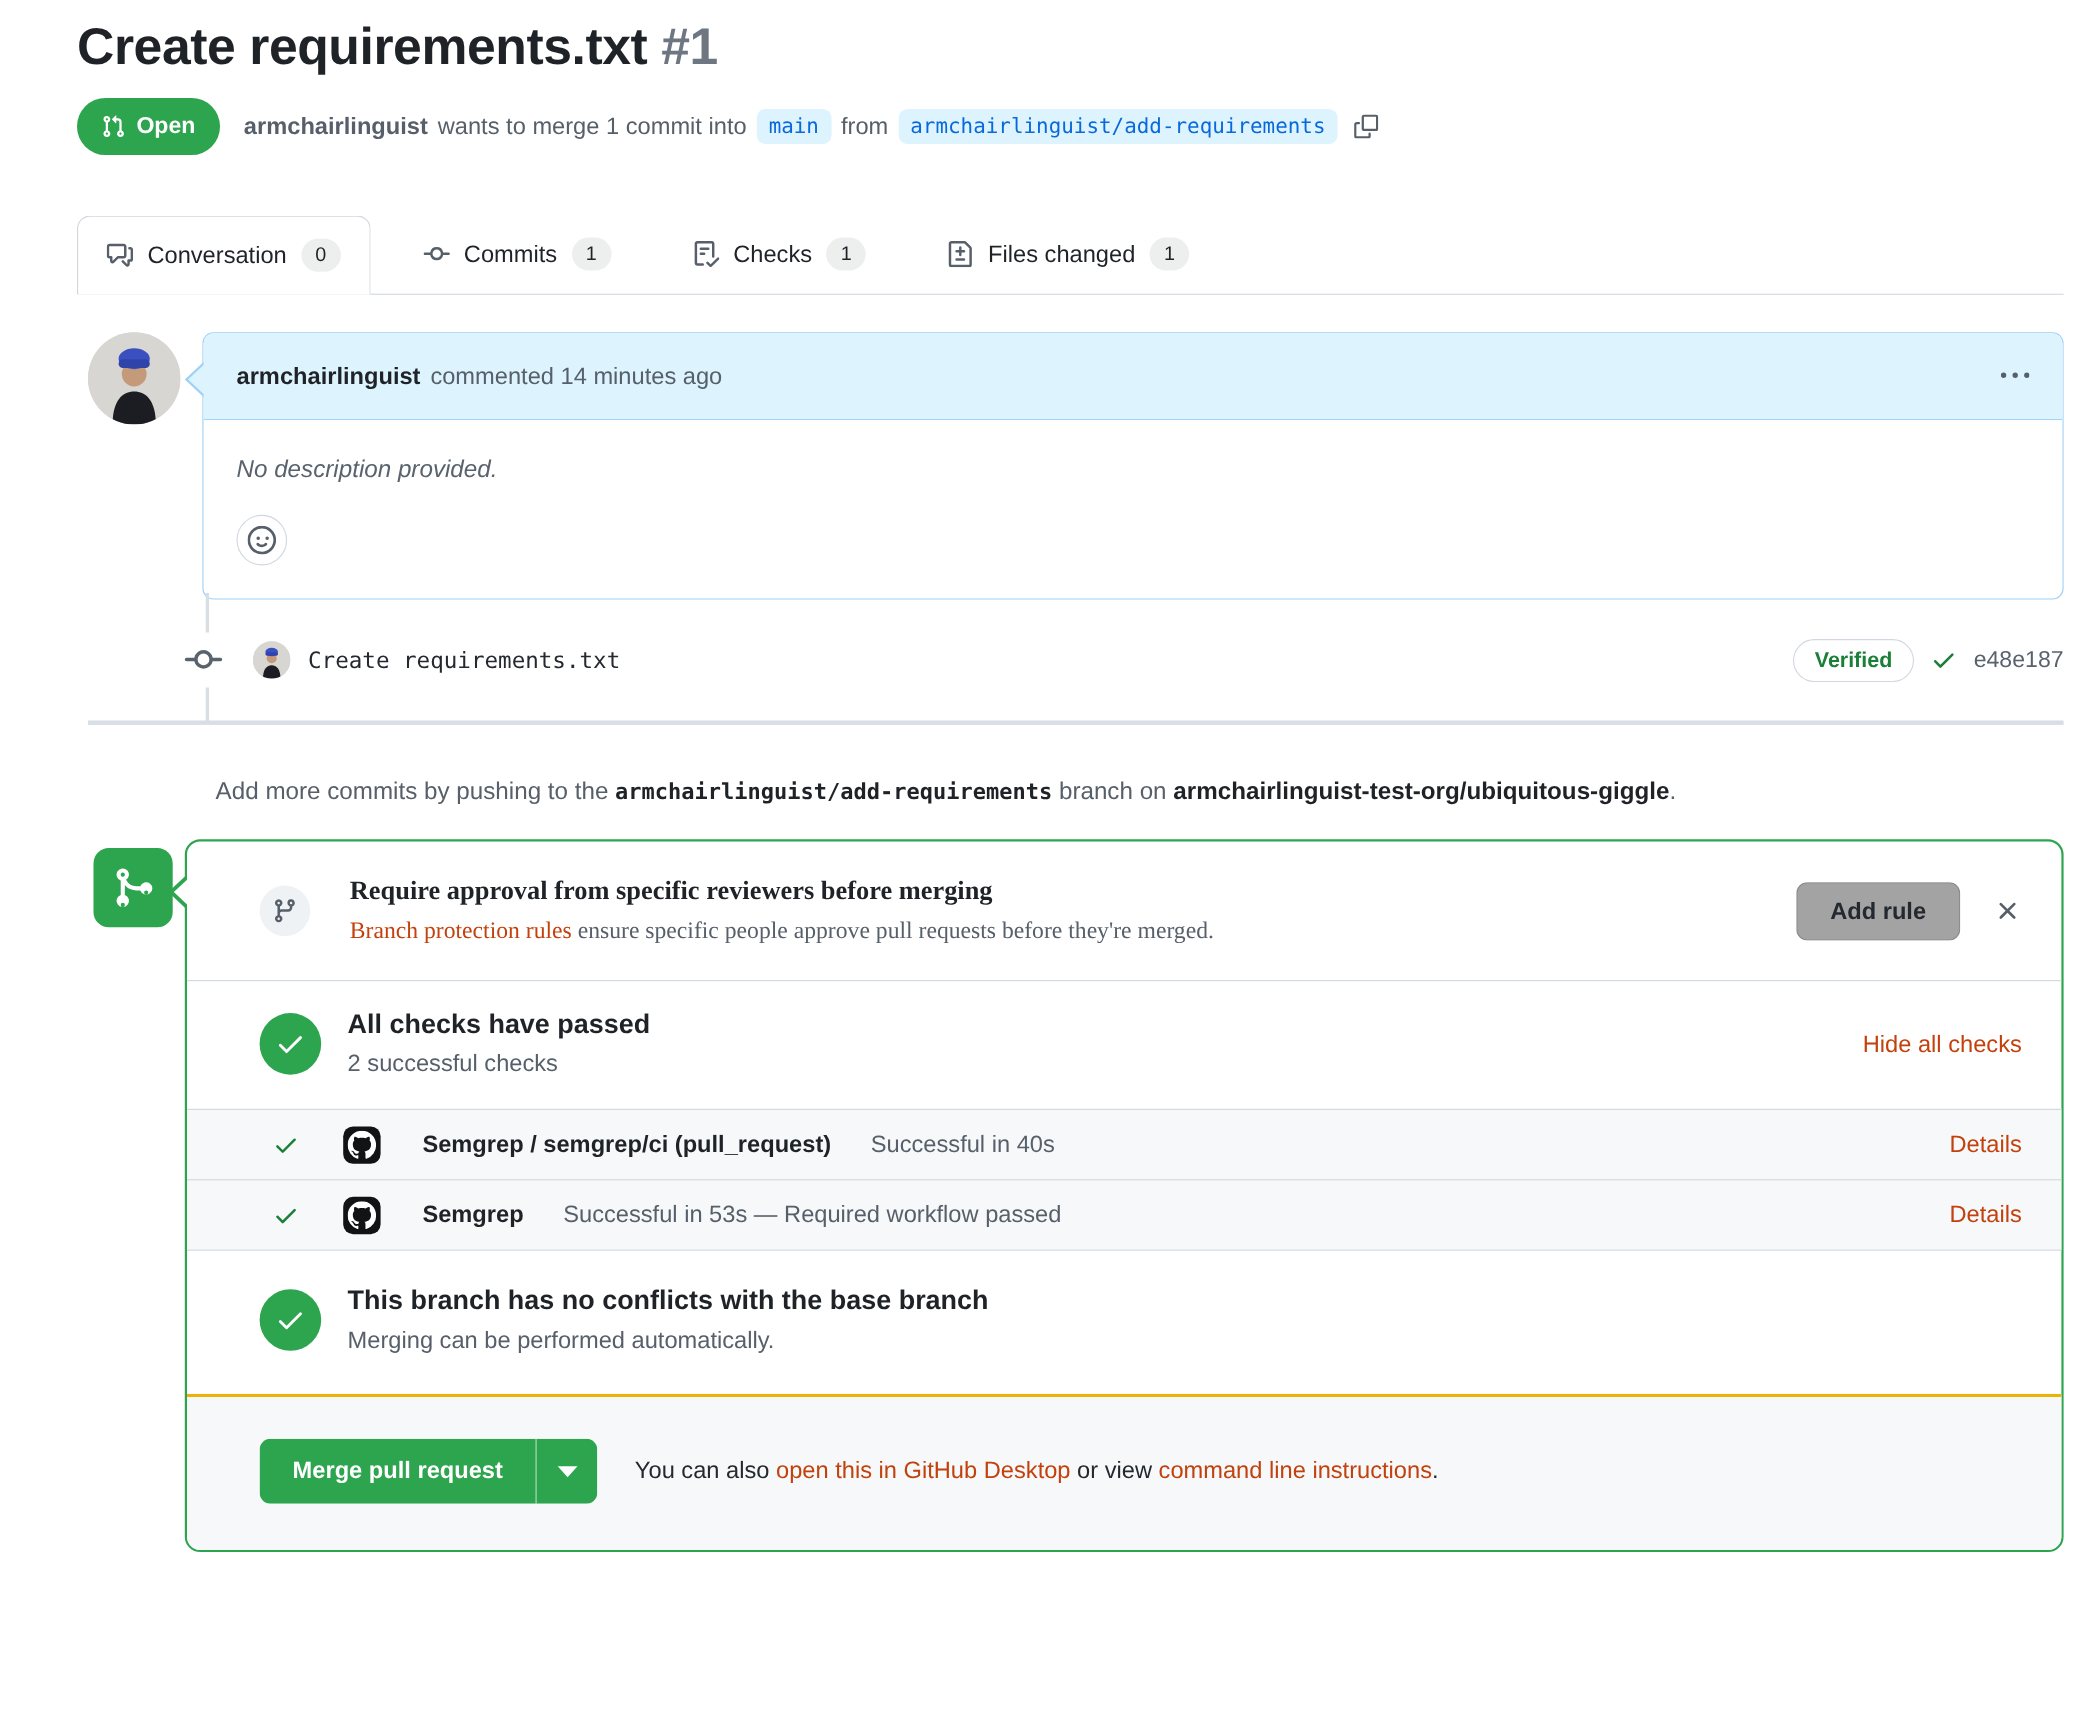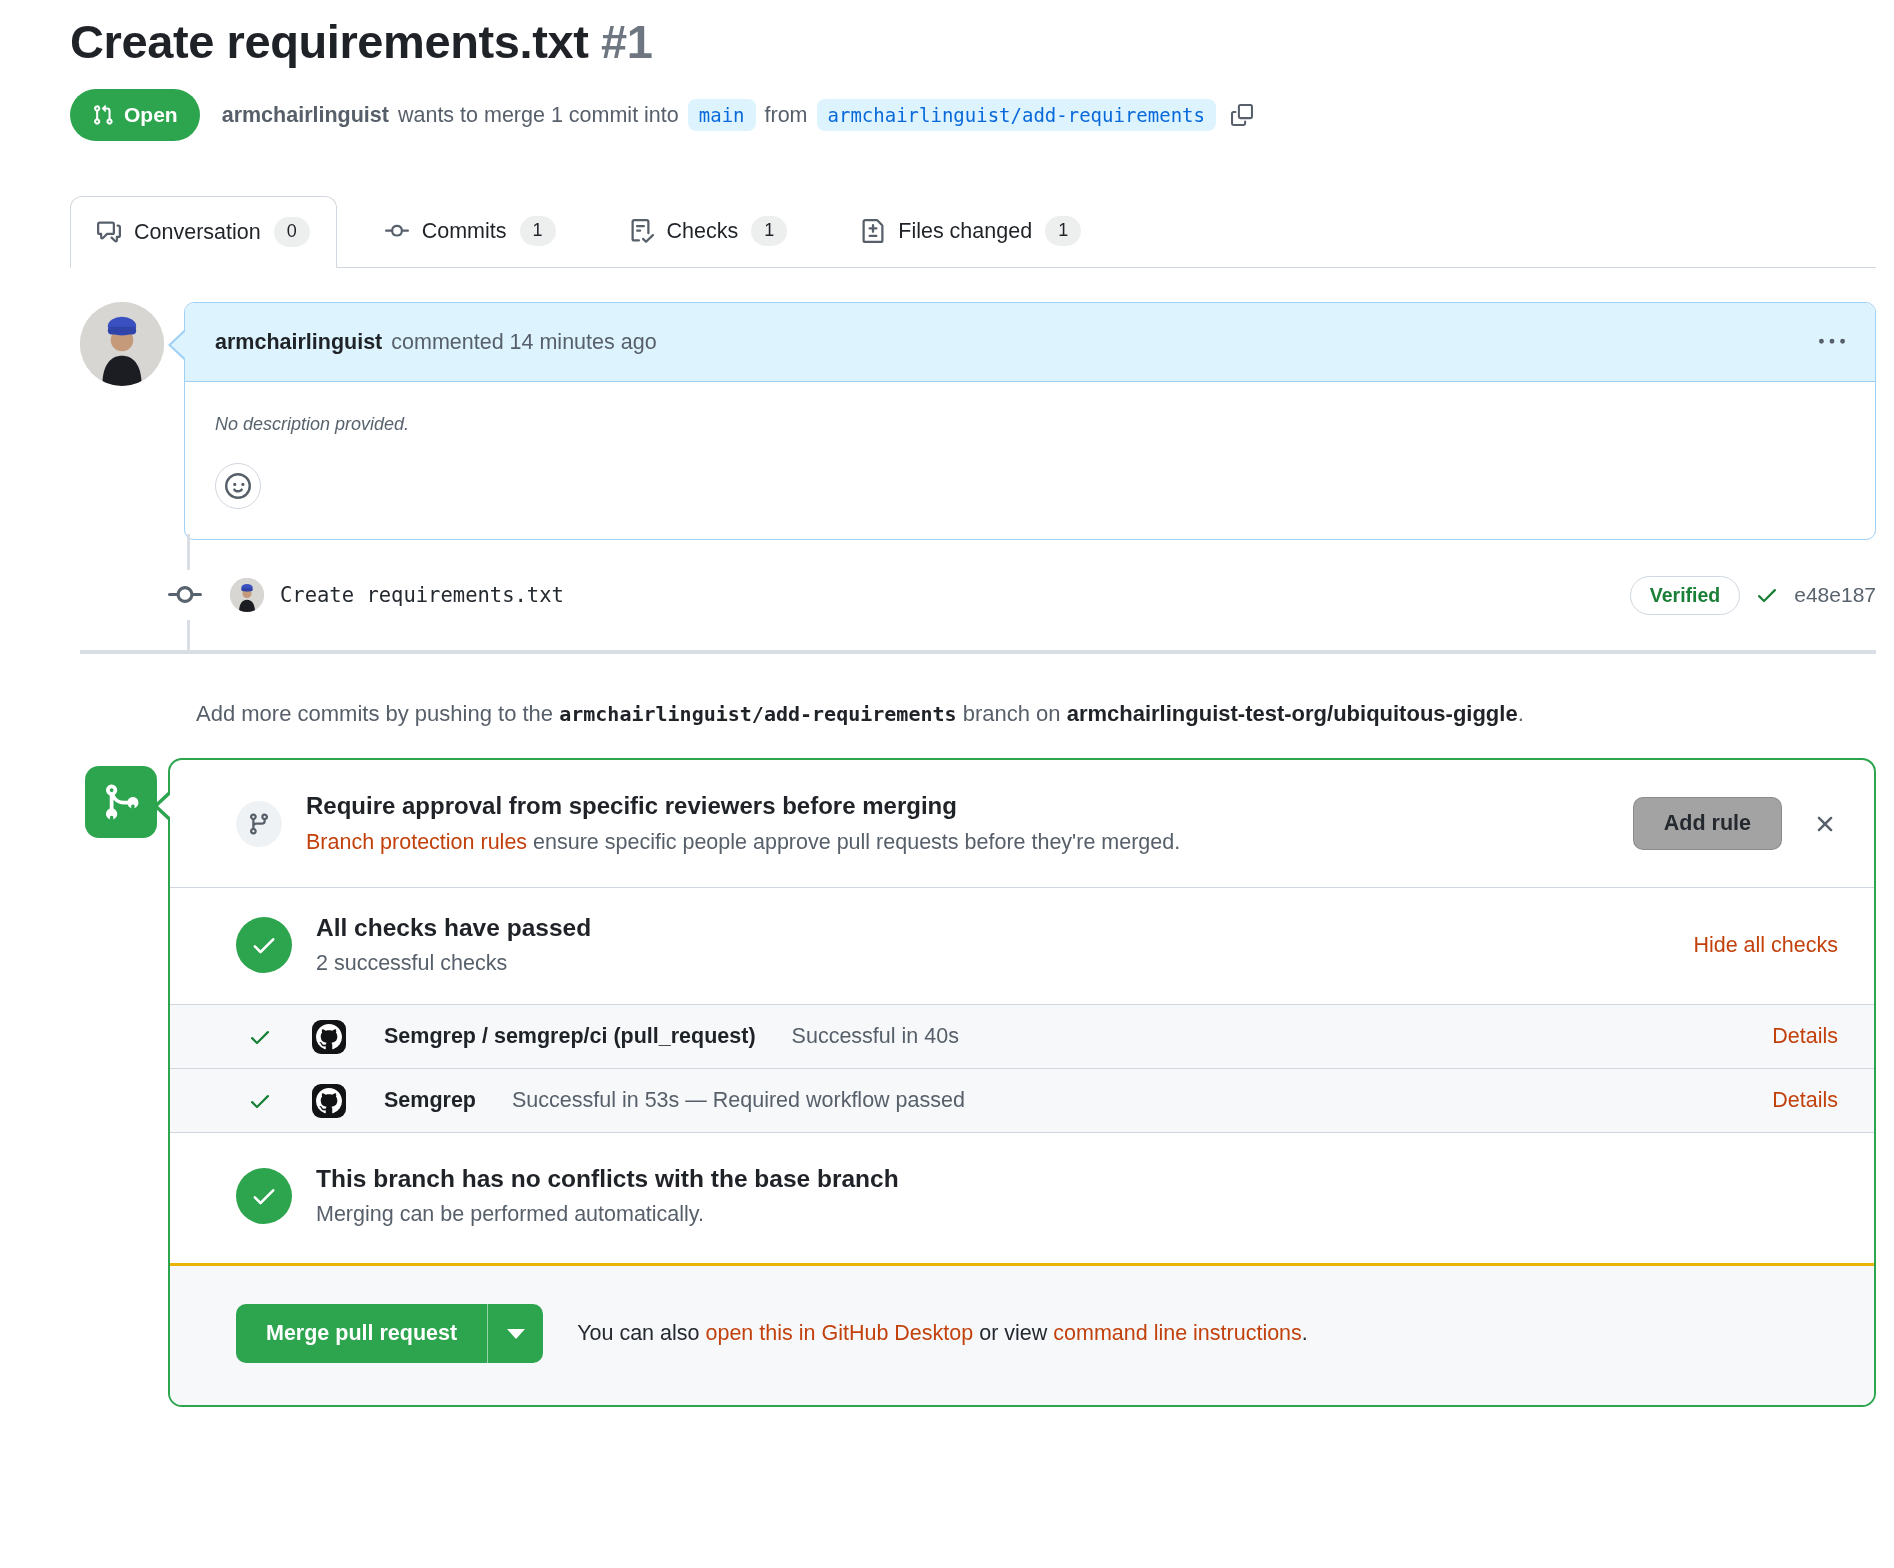--- a/index.html
+++ b/index.html
@@ -62,21 +62,21 @@
     border-style:solid; border-width:14px 15px 14px 0;
     border-color:transparent #ddf4ff transparent transparent;
   }
   .comment-head {
     display:flex; align-items:center; background:#ddf4ff; border-bottom:1px solid #9fd0f5;
     border-radius:9px 9px 0 0; padding:26px 30px; font-size:21.5px; color:#1f2328;
   }
   .comment-head .author { font-weight:700; margin-right:9px; }
   .comment-head .meta { color:#57606a; }
   .kebab { margin-left:auto; color:#57606a; display:flex; cursor:pointer; }
-  .comment-body { padding:32px 30px 0; font-size:18px; font-style:italic; color:#59636e; }
+  .comment-body { padding:32px 30px 0; font-size:22px; font-style:italic; color:#59636e; }
   .comment-foot { padding:28px 30px 30px; }
   .smiley-btn {
     width:46px; height:46px; border-radius:50%; border:1px solid #d0d7de; background:#fff;
     display:flex; align-items:center; justify-content:center; color:#57606a; cursor:pointer; padding:0;
   }
 
   
   .commit-entry { position:relative; height:110px; display:flex; align-items:center; }
   .commit-entry::before {
     content:""; position:absolute; left:117px; top:-6px; bottom:-2px; width:3px; background:#d8dee4;
@@ -115,21 +115,21 @@
     content:""; position:absolute; top:33px; left:-12px;
     border-style:solid; border-width:13px 14px 13px 0;
     border-color:transparent #ffffff transparent transparent;
   }
 
   .prot-row { display:flex; align-items:center; padding:32px 36px 32px 66px; border-bottom:1px solid #d0d7de; }
   .prot-icon-circle {
     width:46px; height:46px; border-radius:50%; background:#eff2f5; flex:none;
     display:flex; align-items:center; justify-content:center; color:#57606a;
   }
-  .prot-text { margin-left:24px; }
+  .prot-text { margin-left:36px;font-family:Liberation Serif, serif; }
   .prot-title { font-size:24px; font-weight:700; color:#1f2328; }
   .prot-sub { margin-top:10px; font-size:21.5px; color:#57606a; }
   a.link { color:#c2410c; text-decoration:none; cursor:pointer; }
   .add-rule-btn {
     margin-left:auto; background:#a3a3a3; border:1px solid rgba(31,35,40,0.18); border-radius:10px;
     font-size:21.5px; font-weight:600; color:#24292f; padding:13px 30px; cursor:pointer; flex:none;
     font-family:"Liberation Sans", sans-serif;
   }
   .close-x { margin-left:30px; color:#57606a; display:flex; cursor:pointer; flex:none; }
 

